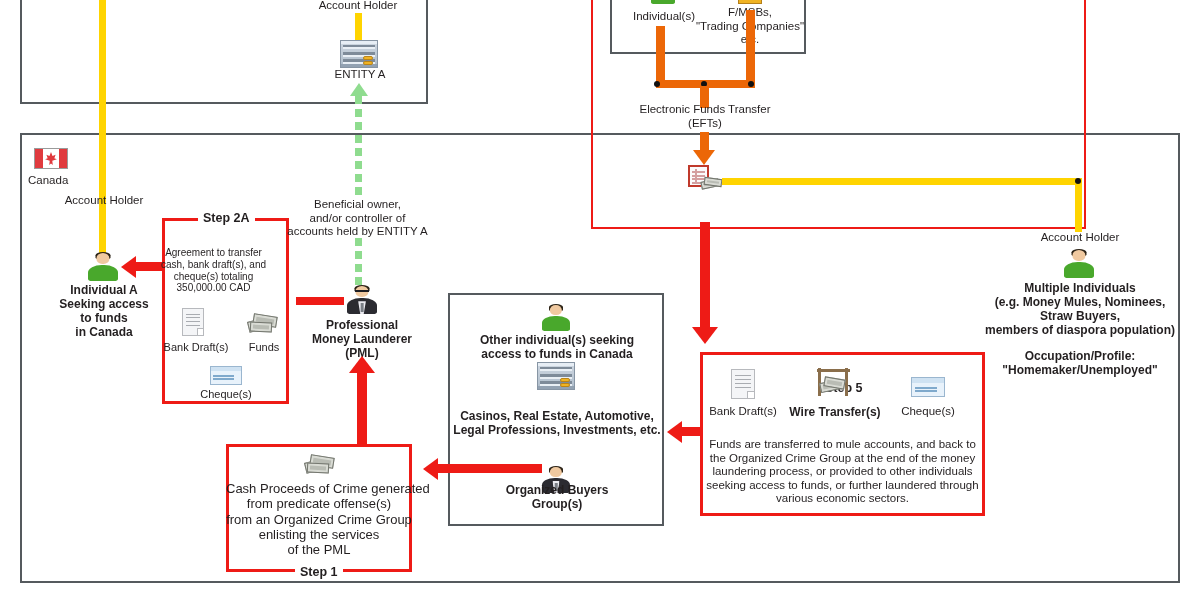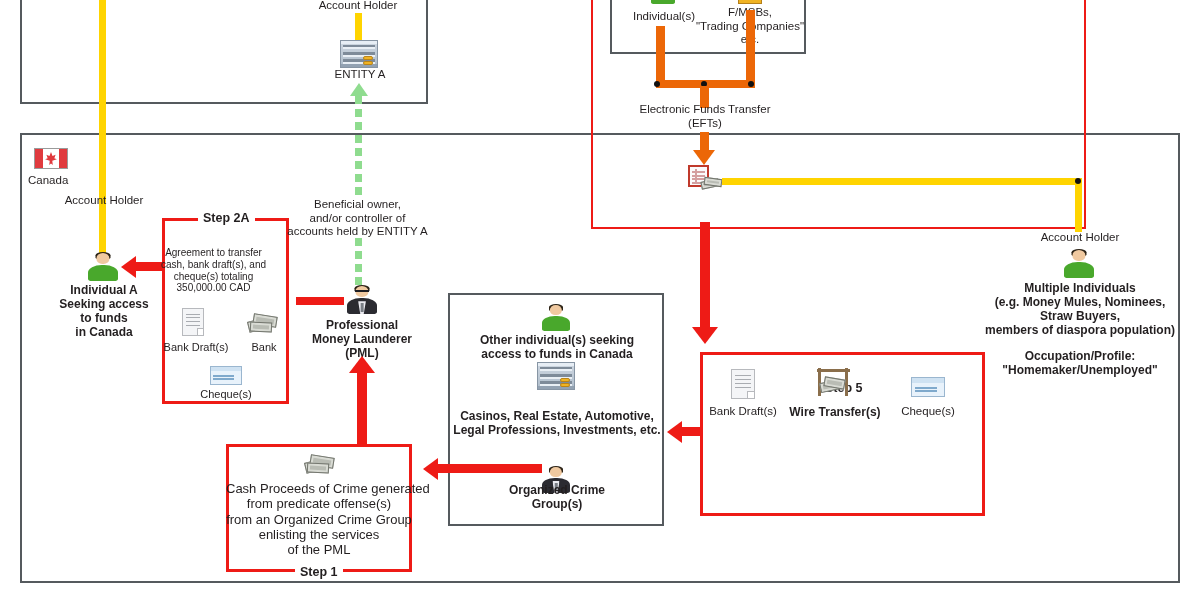--- a/index.html
+++ b/index.html
@@ -224,21 +224,21 @@
       <div class="ln" style="top:60%;"></div>
     <div class="fold"></div>
   </div>
   <div class="lbl" style="left:156px;top:341px;width:80px;font-size:11px;">Bank Draft(s)</div>
 
   <div class="cash" style="left:248px;top:312px;width:30px;height:22px;">
     <div class="bill" style="left:0;top:30%;width:80%;height:52%;transform:rotate(-14deg);"></div>
     <div class="bill" style="left:18%;top:14%;width:80%;height:52%;transform:rotate(9deg);"></div>
     <div class="bill" style="left:8%;top:44%;width:72%;height:46%;transform:rotate(3deg);"></div>
   </div>
-  <div class="lbl" style="left:236px;top:341px;width:56px;font-size:11px;">Bank</div>
+  <div class="lbl" style="left:236px;top:341px;width:56px;font-size:11px;">Funds</div>
 
   <div class="cheque" style="left:210px;top:366px;width:32px;height:19px;">
     <div class="top"></div>
     <div class="ln" style="top:46%;"></div>
       <div class="ln" style="top:66%;"></div>
   </div>
   <div class="lbl" style="left:186px;top:388px;width:80px;font-size:11px;">Cheque(s)</div>
 
   <div class="lbl" style="left:286px;top:198px;width:143px;font-size:11.5px;">Beneficial owner,
 and/or controller of
@@ -279,21 +279,21 @@
   <div class="lbl bold" style="left:450px;top:409px;width:214px;font-size:12px;">Casinos, Real Estate, Automotive,
 Legal Professions, Investments, etc.</div>
 
   <div class="person suit" style="left:542px;top:467px;width:28px;height:26px;">
     <div class="hair"></div>
       <div class="head"></div>
     <div class="body"></div>
       <div class="shirt"></div>
       <div class="tie"></div>
   </div>
-  <div class="lbl bold" style="left:490px;top:483px;width:134px;font-size:12px;">Organized Crime
+  <div class="lbl bold" style="left:490px;top:483px;width:134px;font-size:12px;">Organized Buyers
 Group(s)</div>
 
   <div class="bar red" style="left:682px;top:427px;width:26px;height:9px;"></div>
   <div class="ah ah-left-red" style="left:667px;top:421px;"></div>
 
   <div class="bar red" style="left:438px;top:464px;width:104px;height:9px;"></div>
   <div class="ah ah-left-red" style="left:423px;top:458px;"></div>
 
   <div class="stepbox" style="left:226px;top:444px;width:186px;height:128px;"></div>
   <div class="stepcap" style="left:295px;top:565px;">Step 1</div>
@@ -332,20 +332,25 @@
   </div>
   <div class="lbl" style="left:785px;top:405px;width:100px;font-size:12px;font-weight:bold;">Wire Transfer(s)</div>
 
   <div class="cheque" style="left:911px;top:377px;width:34px;height:20px;">
     <div class="top"></div>
     <div class="ln" style="top:48%;"></div>
       <div class="ln" style="top:68%;"></div>
   </div>
   <div class="lbl" style="left:888px;top:405px;width:80px;font-size:11.5px;">Cheque(s)</div>
 
+  <div class="lbl" style="left:702px;top:438px;width:281px;font-size:11.5px;">Funds are transferred to mule accounts, and back to
+the Organized Crime Group at the end of the money
+laundering process, or provided to other individuals
+seeking access to funds, or further laundered through
+various economic sectors.</div>
 
   <div class="lbl" style="left:1018px;top:231px;width:124px;font-size:11.5px;">Account Holder</div>
 
   <div class="person green" style="left:1064px;top:250px;width:30px;height:28px;">
     <div class="hair"></div>
       <div class="head"></div>
       <div class="body"></div>
   </div>
   <div class="lbl bold" style="left:990px;top:349px;width:180px;font-size:12px;">Occupation/Profile:
 "Homemaker/Unemployed"</div>

